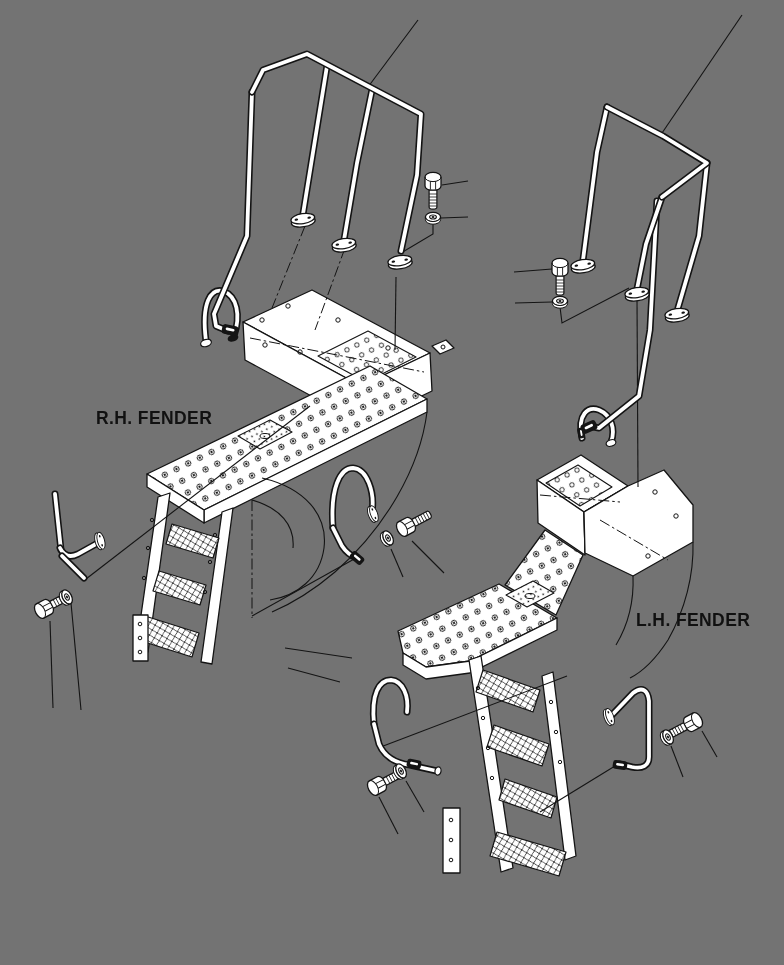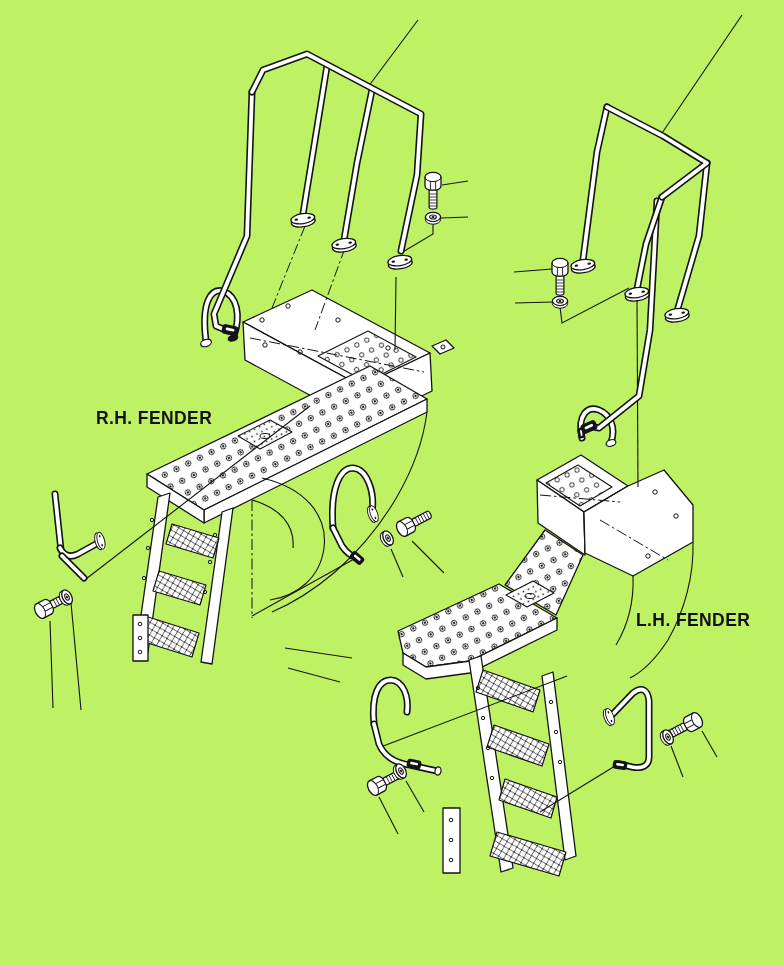--- a/index.html
+++ b/index.html
@@ -1,16 +1,16 @@
 <!DOCTYPE html>
 <html><head>
 <meta charset="utf-8">
 <style>
   html,body{margin:0;padding:0;background:#ffffff;}
-  .sheet{position:relative;width:784px;height:965px;background:#bef264;overflow:hidden;
+  .sheet{position:relative;width:784px;height:965px;background:#737373;overflow:hidden;
          font-family:"Liberation Sans",sans-serif;}
   svg{position:absolute;left:0;top:0;}
   
   .to{fill:none;stroke:#141414;stroke-width:7;stroke-linecap:round;stroke-linejoin:round;}
   .ti{fill:none;stroke:#ffffff;stroke-width:3.8;stroke-linecap:round;stroke-linejoin:round;}
   .leader{fill:none;stroke:#141414;stroke-width:1.1;}
   .dashdot{fill:none;stroke:#141414;stroke-width:1;stroke-dasharray:11 3 2.5 3;}
   .panel{fill:#ffffff;stroke:#141414;stroke-width:1.3;stroke-linejoin:round;}
   .holesfill{fill:url(#holes);stroke:#141414;stroke-width:1.3;stroke-linejoin:round;}
   .holes2fill{fill:url(#holes2);stroke:#141414;stroke-width:1.1;stroke-linejoin:round;}

